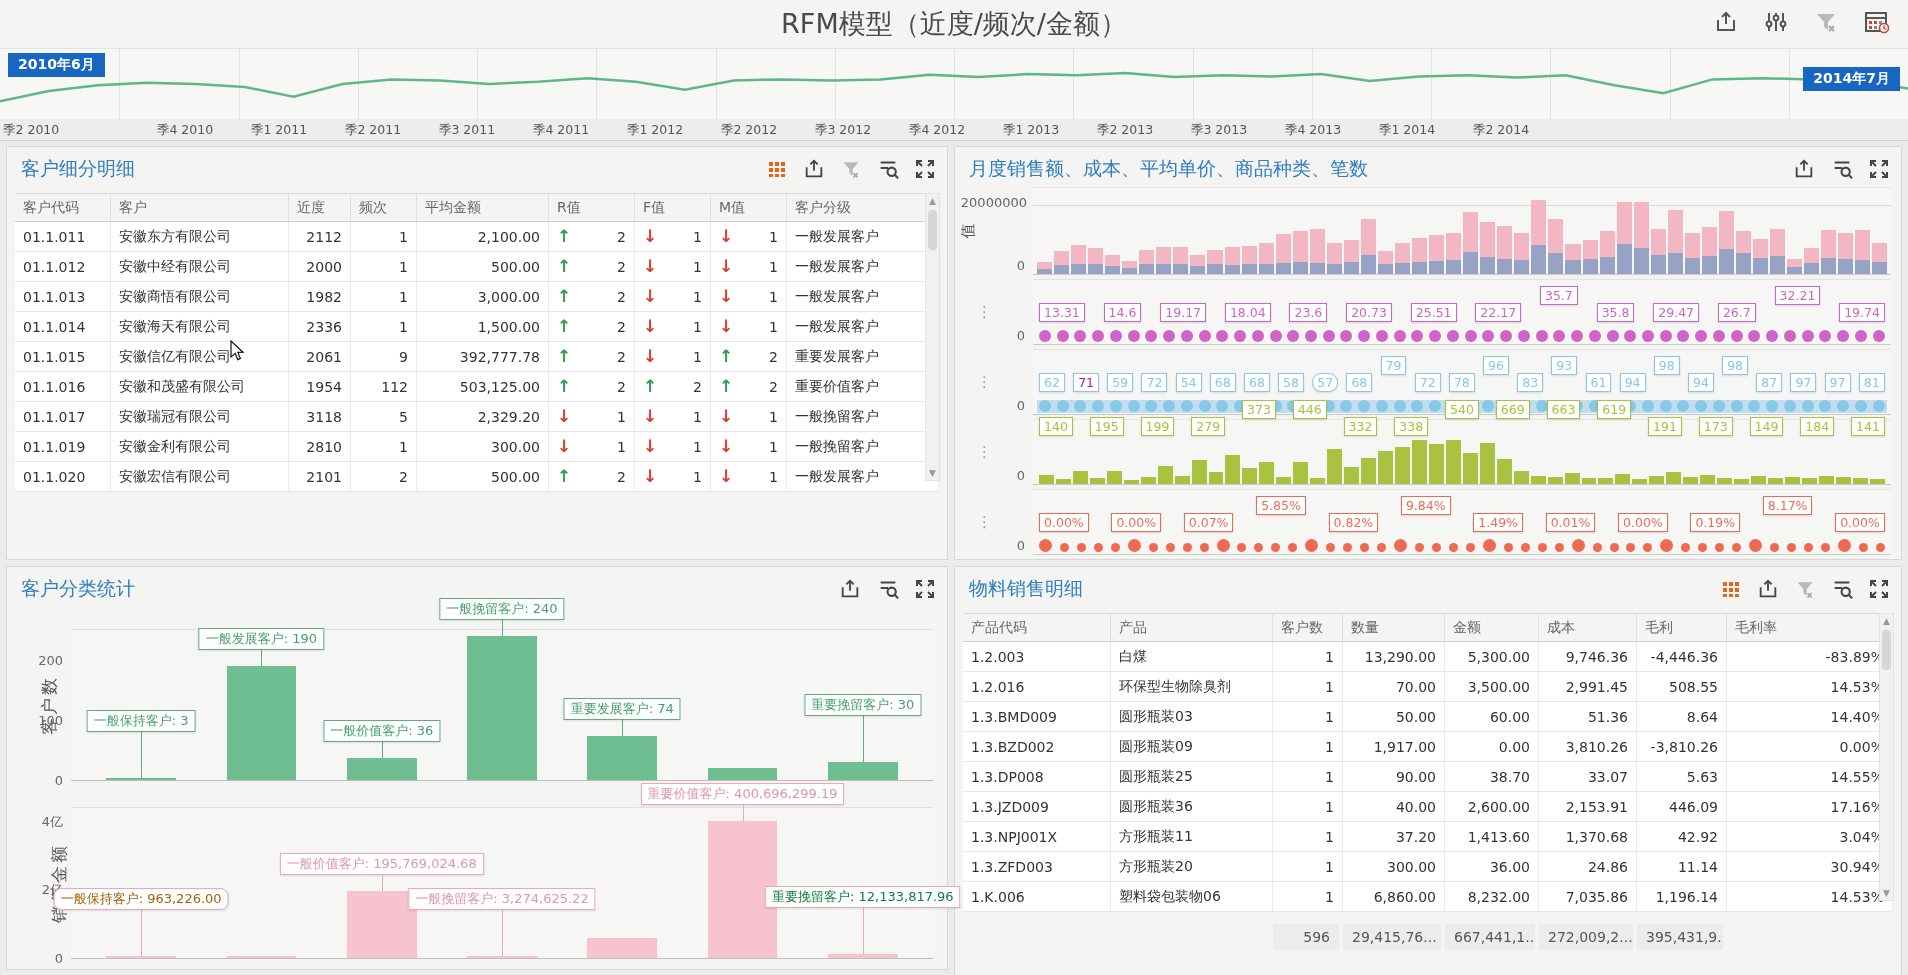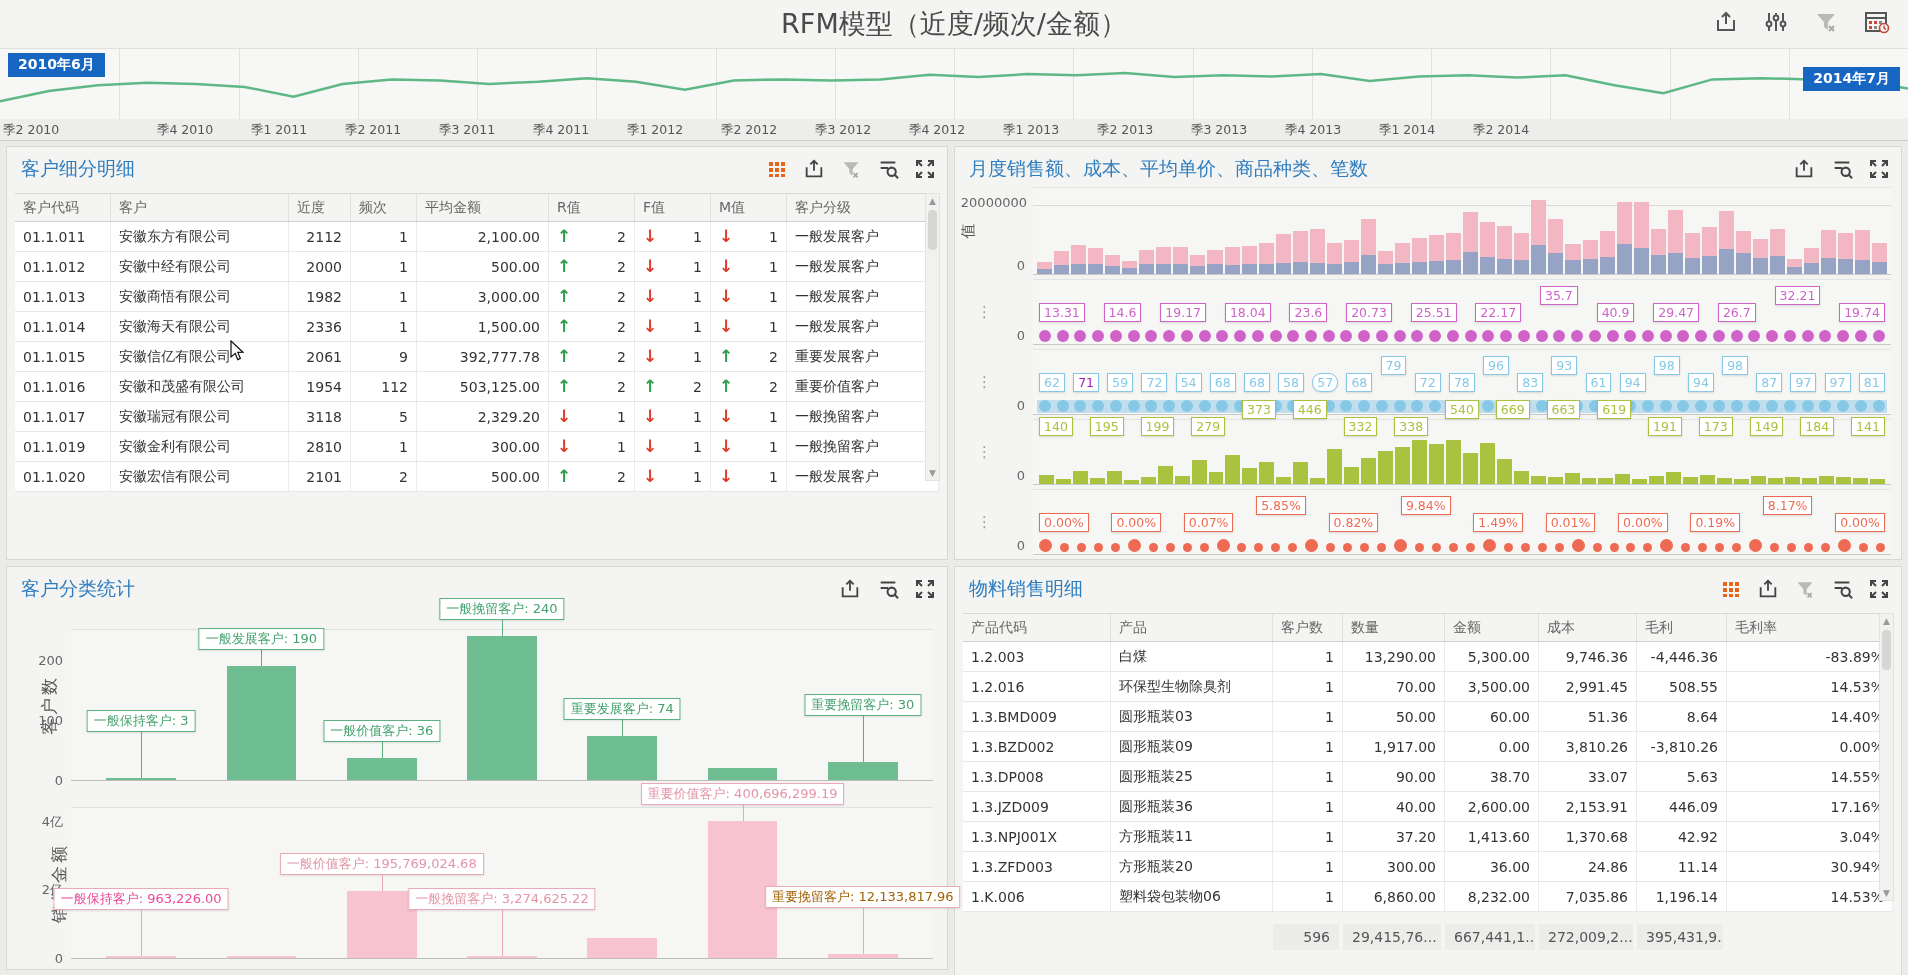--- a/index.html
+++ b/index.html
@@ -662,21 +662,21 @@
           <div class="lblrow" style="bottom: 22px;">
             <span class="dlbl" style="border-color: rgb(207, 99, 200); color: rgb(207, 99, 200);">13.31</span>
             <span class="dlbl" style="border-color: rgb(207, 99, 200); color: rgb(207, 99, 200);">14.6</span>
             <span class="dlbl" style="border-color: rgb(207, 99, 200); color: rgb(207, 99, 200);">19.17</span>
             <span class="dlbl" style="border-color: rgb(207, 99, 200); color: rgb(207, 99, 200);">18.04</span>
             <span class="dlbl" style="border-color: rgb(207, 99, 200); color: rgb(207, 99, 200);">23.6</span>
             <span class="dlbl" style="border-color: rgb(207, 99, 200); color: rgb(207, 99, 200);">20.73</span>
             <span class="dlbl" style="border-color: rgb(207, 99, 200); color: rgb(207, 99, 200);">25.51</span>
             <span class="dlbl" style="border-color: rgb(207, 99, 200); color: rgb(207, 99, 200);">22.17</span>
             <span class="dlbl raised" style="border-color: rgb(207, 99, 200); color: rgb(207, 99, 200);">35.7</span>
-            <span class="dlbl" style="border-color: rgb(207, 99, 200); color: rgb(207, 99, 200);">40.9</span>
+            <span class="dlbl" style="border-color: rgb(207, 99, 200); color: rgb(207, 99, 200);">35.8</span>
             <span class="dlbl" style="border-color: rgb(207, 99, 200); color: rgb(207, 99, 200);">29.47</span>
             <span class="dlbl" style="border-color: rgb(207, 99, 200); color: rgb(207, 99, 200);">26.7</span>
             <span class="dlbl raised" style="border-color: rgb(207, 99, 200); color: rgb(207, 99, 200);">32.21</span>
             <span class="dlbl" style="border-color: rgb(207, 99, 200); color: rgb(207, 99, 200);">19.74</span>
           </div>
           <div class="dotrow">
             <span class="dot" style="width: 12px; height: 12px; background: rgb(207, 99, 200);"></span>
             <span class="dot" style="width: 12px; height: 12px; background: rgb(207, 99, 200);"></span>
             <span class="dot" style="width: 12px; height: 12px; background: rgb(207, 99, 200);"></span>
             <span class="dot" style="width: 12px; height: 12px; background: rgb(207, 99, 200);"></span>
@@ -1037,21 +1037,21 @@
       </div>
       <div class="catchart" style="height: 150px; margin-top: 26px;">
         <span class="ylab">销售金额</span>
         <span class="ytick" style="bottom: 0px;">0</span>
         <span class="ytick" style="bottom: 68.1818px;">2亿</span>
         <span class="ytick" style="bottom: 136.364px;">4亿</span>
         <div class="slots">
           <div class="slot">
             <div class="cbar" style="height: 2px; background: rgb(247, 195, 206);"></div>
             <div class="conn" style="bottom: 2px; height: 46px; background: rgb(234, 169, 184);"></div>
-            <div class="clbl" style="bottom: 48px; border-color: rgb(234, 169, 184); color: #ec4899;">一般保持客户: 963,226.00</div>
+            <div class="clbl" style="bottom: 48px; border-color: rgb(234, 169, 184); color: #a16207; border-radius: 8px;">一般保持客户: 963,226.00</div>
           </div>
           <div class="slot">
             <div class="cbar" style="height: 2px; background: rgb(247, 195, 206);"></div>
           </div>
           <div class="slot">
             <div class="cbar" style="height: 66.7px; background: rgb(247, 195, 206);"></div>
             <div class="conn" style="bottom: 66.7394px; height: 16px; background: rgb(234, 169, 184);"></div>
             <div class="clbl" style="bottom: 82.7394px; border-color: rgb(234, 169, 184); color: rgb(227, 148, 167);">一般价值客户: 195,769,024.68</div>
           </div>
           <div class="slot">
@@ -1063,21 +1063,21 @@
             <div class="cbar" style="height: 20.5px; background: rgb(247, 195, 206);"></div>
           </div>
           <div class="slot">
             <div class="cbar" style="height: 136.6px; background: rgb(247, 195, 206);"></div>
             <div class="conn" style="bottom: 136.601px; height: 16px; background: rgb(234, 169, 184);"></div>
             <div class="clbl" style="bottom: 152.601px; border-color: rgb(234, 169, 184); color: rgb(227, 148, 167);">重要价值客户: 400,696,299.19</div>
           </div>
           <div class="slot">
             <div class="cbar" style="height: 4.1px; background: rgb(247, 195, 206);"></div>
             <div class="conn" style="bottom: 4.13653px; height: 46px; background: rgb(234, 169, 184);"></div>
-            <div class="clbl" style="bottom: 50.1365px; border-color: rgb(234, 169, 184); color: #a16207;">重要挽留客户: 12,133,817.96</div>
+            <div class="clbl" style="bottom: 50.1365px; border-color: rgb(234, 169, 184); color: #15803d;">重要挽留客户: 12,133,817.96</div>
           </div>
         </div>
       </div>
     </div>
 </div>
 
 <div class="panel" id="p-mat">
   <div class="panel-head">
     <span class="panel-title">物料销售明细</span>
     <div class="panel-icons">

